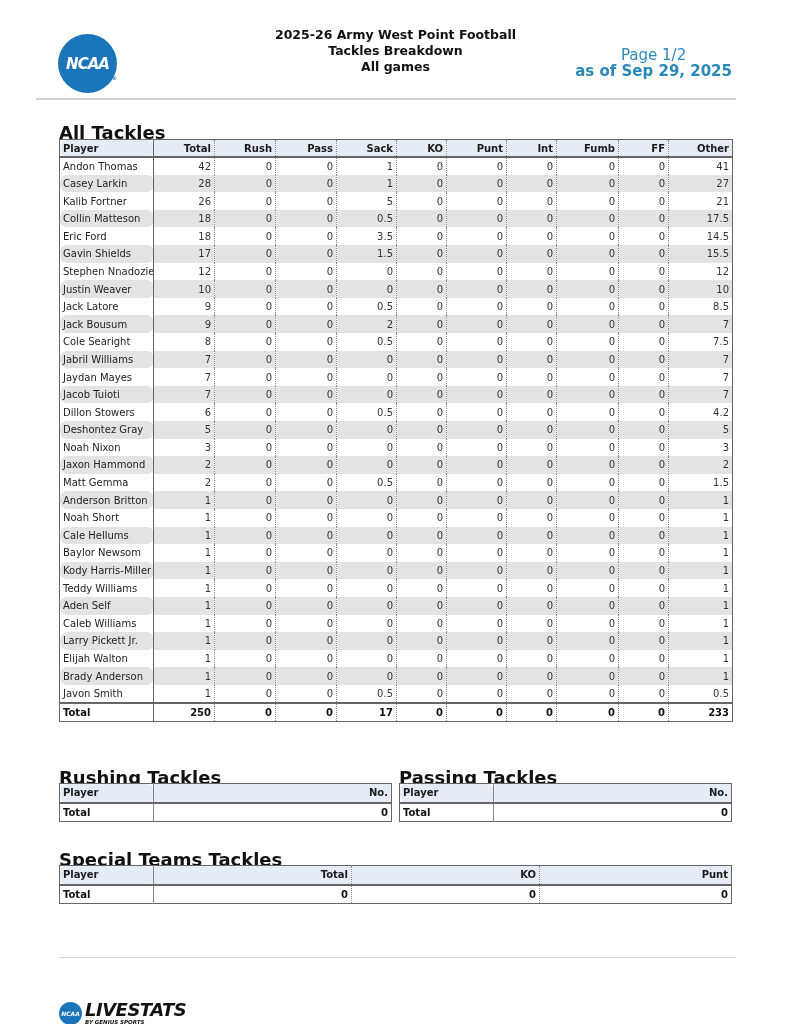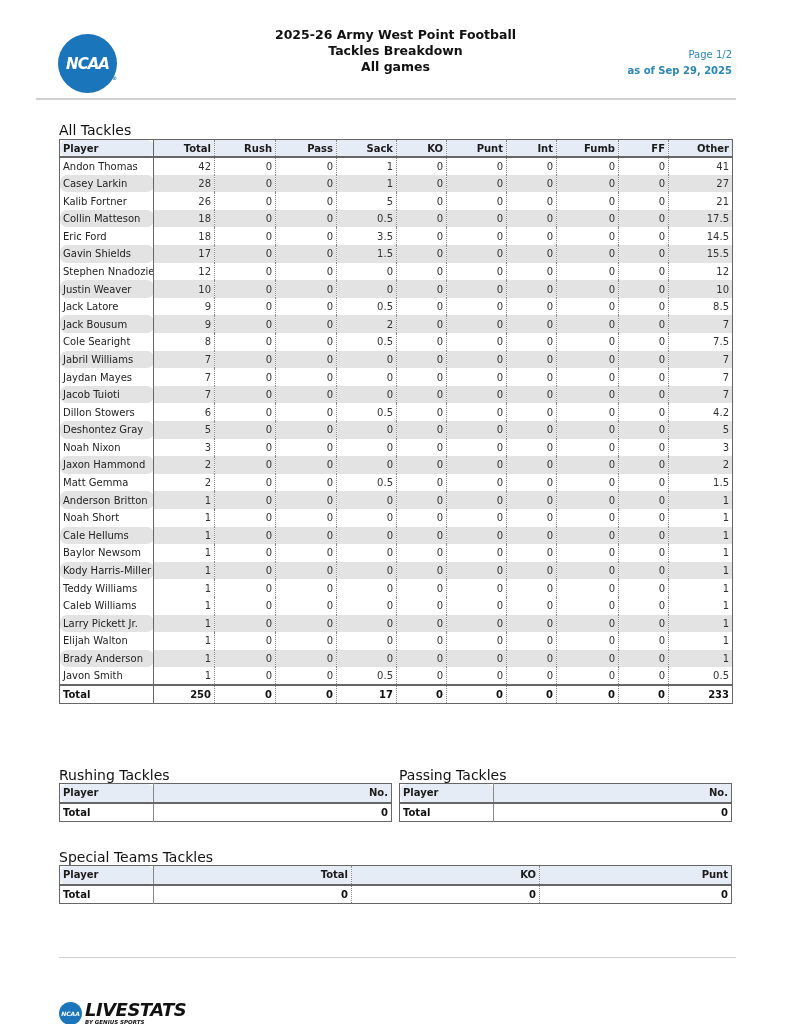--- a/index.html
+++ b/index.html
@@ -1,24 +1,24 @@
 <!DOCTYPE html>
 <html><head>
 <meta charset="utf-8">
 <style>
   html, body { margin: 0; padding: 0; background: #ffffff; }
   body { width: 791px; height: 1024px; position: relative; font-family: "DejaVu Sans", sans-serif; color: #1a1a1a; overflow: hidden; }
   .logo { position: absolute; left: 58px; top: 34px; width: 59px; height: 59px; border-radius: 50%; background: #1b75bb; display: flex; align-items: center; justify-content: center; }
   .logo span { color: #fff; font-weight: bold; font-style: italic; font-size: 15px; letter-spacing: -1px; font-family: "DejaVu Sans", sans-serif; }
   .logo .reg { position: absolute; right: 1px; bottom: 12px; font-size: 5px; color: #1b75bb; font-style: normal; }
   .header-title { position: absolute; left: 200px; width: 391px; top: 27px; text-align: center; font-weight: bold; font-size: 12.5px; line-height: 16px; color: #111; }
-  .page-info { position: absolute; right: 59px; top: 47px; text-align: right; font-size: 10px; line-height: 16px; color: #2a88b8; }
+  .page-info { position: absolute; right: 59px; top: 47px; text-align: center; font-size: 15px; line-height: 16px; color: #2a88b8; }
   .page-info .asof { font-weight: bold; }
   .hr-top { position: absolute; left: 36px; width: 700px; top: 98px; height: 2px; background: #d0d0d0; }
-  .section-title { position: absolute; font-weight: normal; font-size: 14px; color: #111; }
+  .section-title { position: absolute; font-weight: bold; font-size: 18px; color: #111; }
   table { border-collapse: collapse; position: absolute; font-size: 10px; table-layout: fixed; }
   td, th { padding: 0 3px; height: 17.6px; white-space: nowrap; overflow: hidden; box-sizing: border-box; }
   th { background: #e6ecf6; font-weight: bold; text-align: right; border-bottom: 2px solid #666; }
   th.pl, td.pl { text-align: left; border-radius: 7px; }
   td { text-align: right; color: #333; }
   td.pl { color: #222; }
   .main { left: 59px; top: 139px; width: 673px; border: 1px solid #666; }
   .main td, .main th { border-left: 1px dotted #888; }
   .main td.pl, .main th.pl { border-left: none; border-right: 1px solid #666; }
   .main td.tot, .main th.tot { border-left: 1px solid #666; }
@@ -407,20 +407,33 @@
         <td>0</td>
         <td>0</td>
         <td>0</td>
         <td>0</td>
         <td>0</td>
         <td>0</td>
         <td>0</td>
         <td>0</td>
         <td>1</td>
       </tr>
+      <tr class="alt">
+        <td class="pl">Aden Self</td>
+        <td class="tot">1</td>
+        <td>0</td>
+        <td>0</td>
+        <td>0</td>
+        <td>0</td>
+        <td>0</td>
+        <td>0</td>
+        <td>0</td>
+        <td>0</td>
+        <td>1</td>
+      </tr>
       <tr>
         <td class="pl">Caleb Williams</td>
         <td class="tot">1</td>
         <td>0</td>
         <td>0</td>
         <td>0</td>
         <td>0</td>
         <td>0</td>
         <td>0</td>
         <td>0</td>

